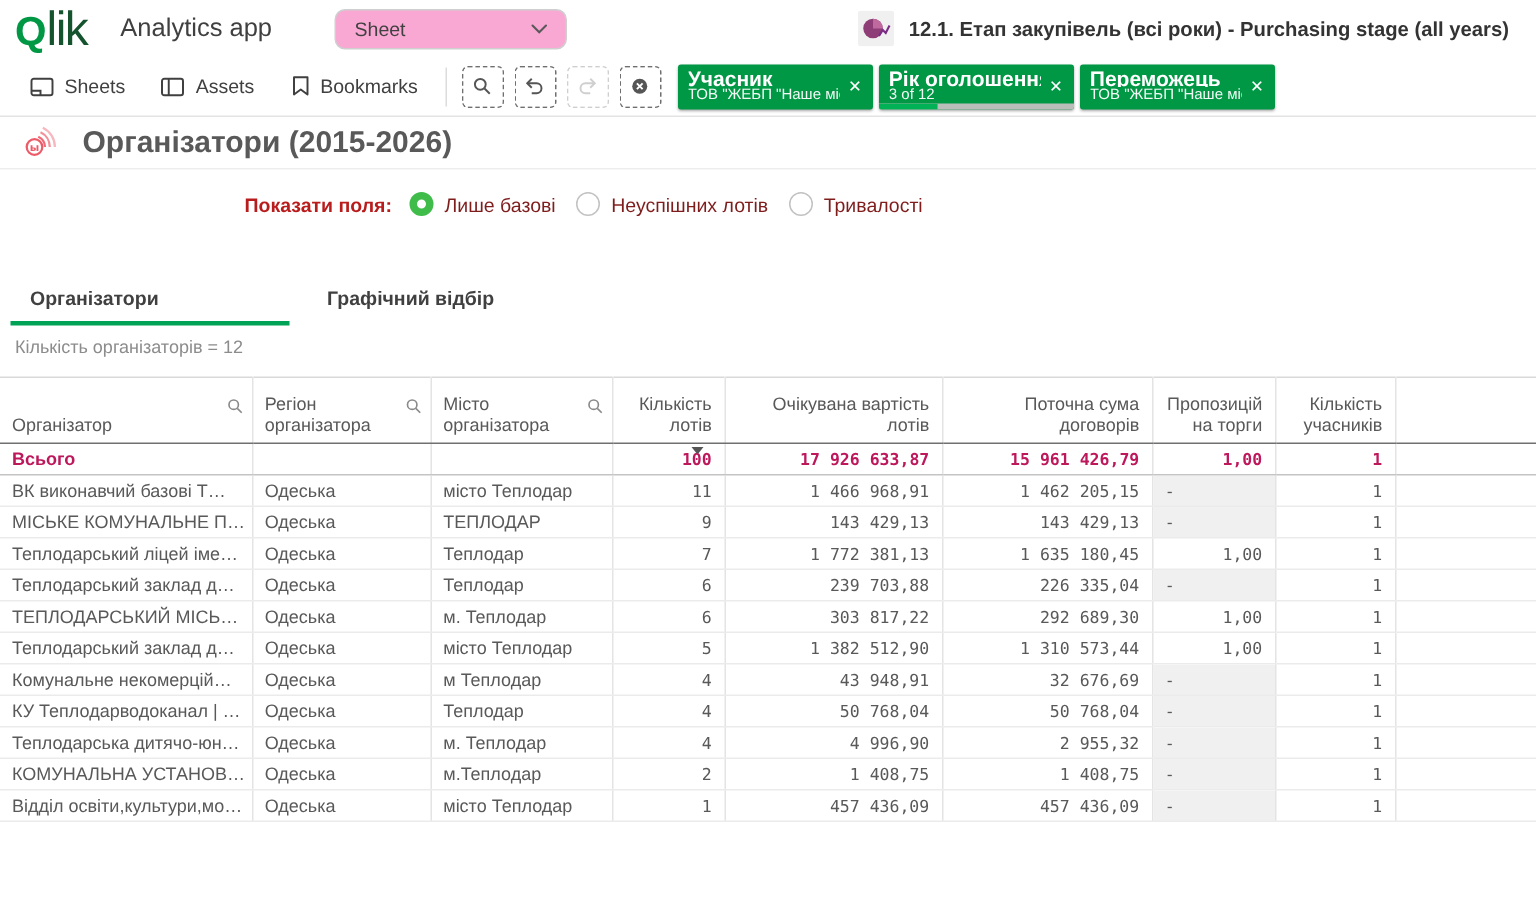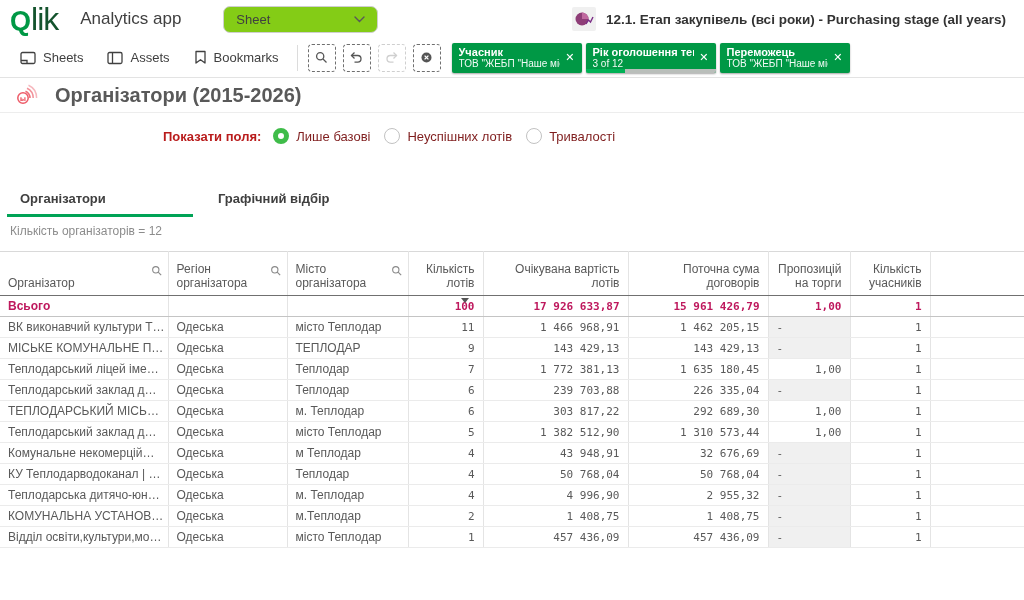--- a/index.html
+++ b/index.html
@@ -7,36 +7,36 @@
     font-family:"Liberation Sans","DejaVu Sans",sans-serif; color:#595959; }
 
   
   .topbar { height:38px; display:flex; align-items:center; justify-content:space-between; padding:0 10px 0 10px; background:#fff; }
   .topbar-left { display:flex; align-items:center; }
   .logo { display:flex; align-items:baseline; cursor:pointer; }
   .logo-q { color:#009845; font-weight:bold; font-size:27px; line-height:1; }
   .logo-rest { color:#14532d; font-weight:normal; font-size:32px; line-height:1; letter-spacing:-1px; }
   .app-name { font-size:17px; color:#404040; margin-left:22px; }
   .sheet-select { margin-left:42px; width:155px; height:27px; border:1px solid #cfcfcf; border-radius:7px;
-    display:flex; align-items:center; justify-content:space-between; padding:0 12px; font-size:13px; color:#404040; cursor:pointer; background:#84cc16; }
+    display:flex; align-items:center; justify-content:space-between; padding:0 12px; font-size:13px; color:#404040; cursor:pointer; background:#f9a8d4; }
   .topbar-right { display:flex; align-items:center; gap:10px; padding-right:8px; }
   .app-thumb { width:24px; height:24px; border-radius:2px; overflow:hidden; flex:none; }
   .app-title { font-size:13.5px; font-weight:bold; color:#333; white-space:nowrap; }
 
   
   .toolbar { height:40px; display:flex; align-items:center; padding:0 8px; border-bottom:1px solid #e3e3e3; background:#fff; }
   .tool-btn { display:flex; align-items:center; gap:7px; font-size:13px; color:#404040; padding:0 12px; height:100%; cursor:pointer; }
   .tool-divider { width:1px; height:26px; background:#dcdcdc; margin:0 10px 0 6px; }
   .sel-btn { width:28px; height:28px; border:1px dashed #6f6f6f; border-radius:4px; display:flex; align-items:center; justify-content:center; margin-right:7px; cursor:pointer; background:#fff; }
   .sel-btn.disabled { border-color:#cfcfcf; cursor:default; }
   .sel-btn.disabled svg * { stroke:#cfcfcf !important; fill-opacity:.35; }
   .chips { display:flex; align-items:flex-start; margin-left:4px; }
   .chip { position:relative; width:130px; height:30px; background:#009845; border-radius:2px; color:#fff;
     padding:3px 22px 3px 7px; margin-right:4px; box-shadow:0 1px 2px rgba(0,0,0,.35); cursor:pointer; }
-  .chip-title { font-size:11px; font-weight:bold; line-height:12px; white-space:nowrap; overflow:hidden; }
+  .chip-title { font-size:14px; font-weight:bold; line-height:12px; white-space:nowrap; overflow:hidden; }
   .chip-sub { font-size:10px; line-height:11px; white-space:nowrap; overflow:hidden; opacity:.95; }
   .chip-close { position:absolute; right:7px; top:8px; font-size:11px; font-weight:bold; cursor:pointer; }
   .chip-bar { position:absolute; left:0; right:0; bottom:0; height:4px; background:#b9beba; border-radius:0 0 2px 2px; overflow:hidden; }
   .chip-bar-fill { height:100%; background:#00b155; }
 
   
   .sheet-header { height:35px; display:flex; align-items:center; padding-left:12px; border-bottom:1px solid #ededed; }
   .bi-logo { width:27px; height:27px; flex:none; }
   .sheet-title { font-size:20px; font-weight:bold; color:#595959; margin-left:16px; }
 
@@ -251,21 +251,21 @@
           <td></td>
           <td></td>
           <td class="num r tot-rel"><span class="sort-tri"></span>100</td>
           <td class="num r">17 926 633,87</td>
           <td class="num r">15 961 426,79</td>
           <td class="num r">1,00</td>
           <td class="num r">1</td>
           <td></td>
         </tr>
         <tr>
-          <td class="name-cell">ВК виконавчий культури Т…</td>
+          <td class="name-cell">ВК виконавчий базові Т…</td>
           <td>Одеська</td>
           <td>місто Теплодар</td>
           <td class="num r">11</td>
           <td class="num r">1 466 968,91</td>
           <td class="num r">1 462 205,15</td>
           <td class="num r null-cell">-</td>
           <td class="num r">1</td>
           <td></td>
         </tr>
         <tr>

